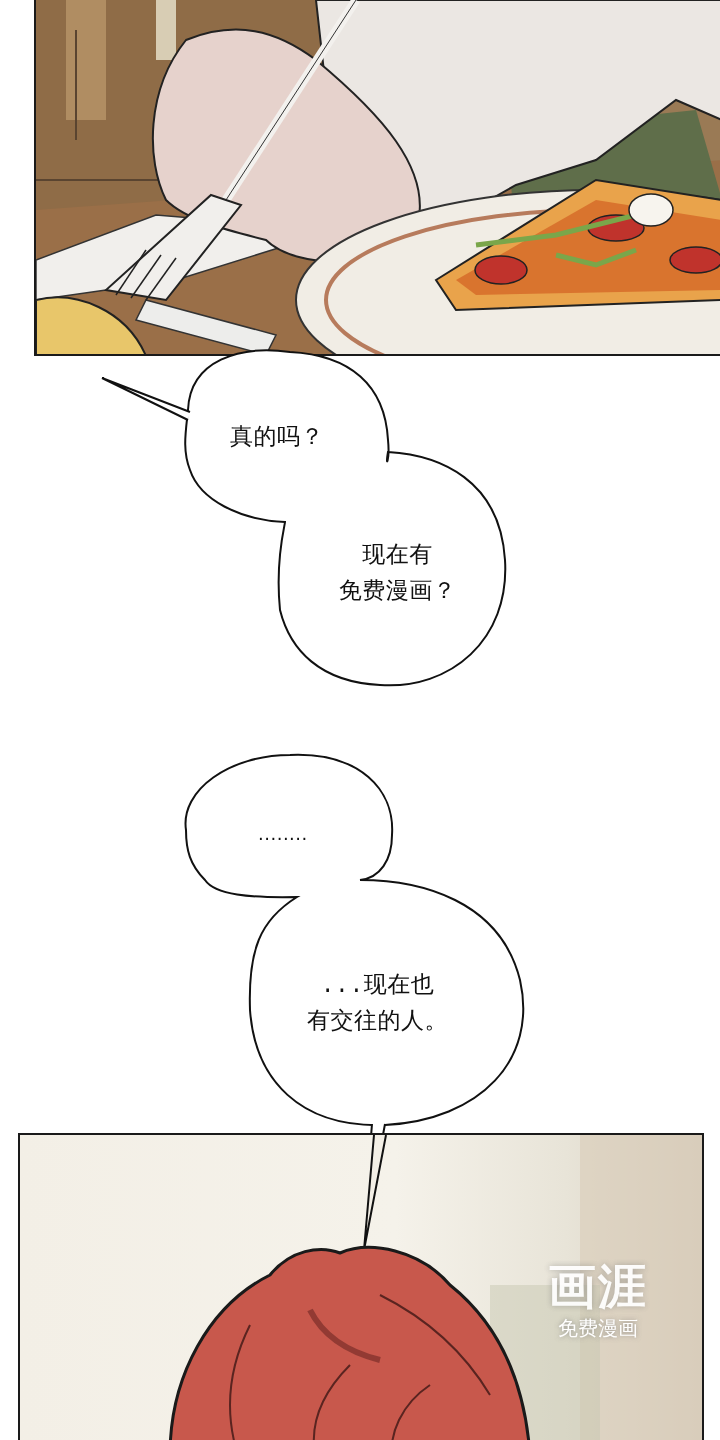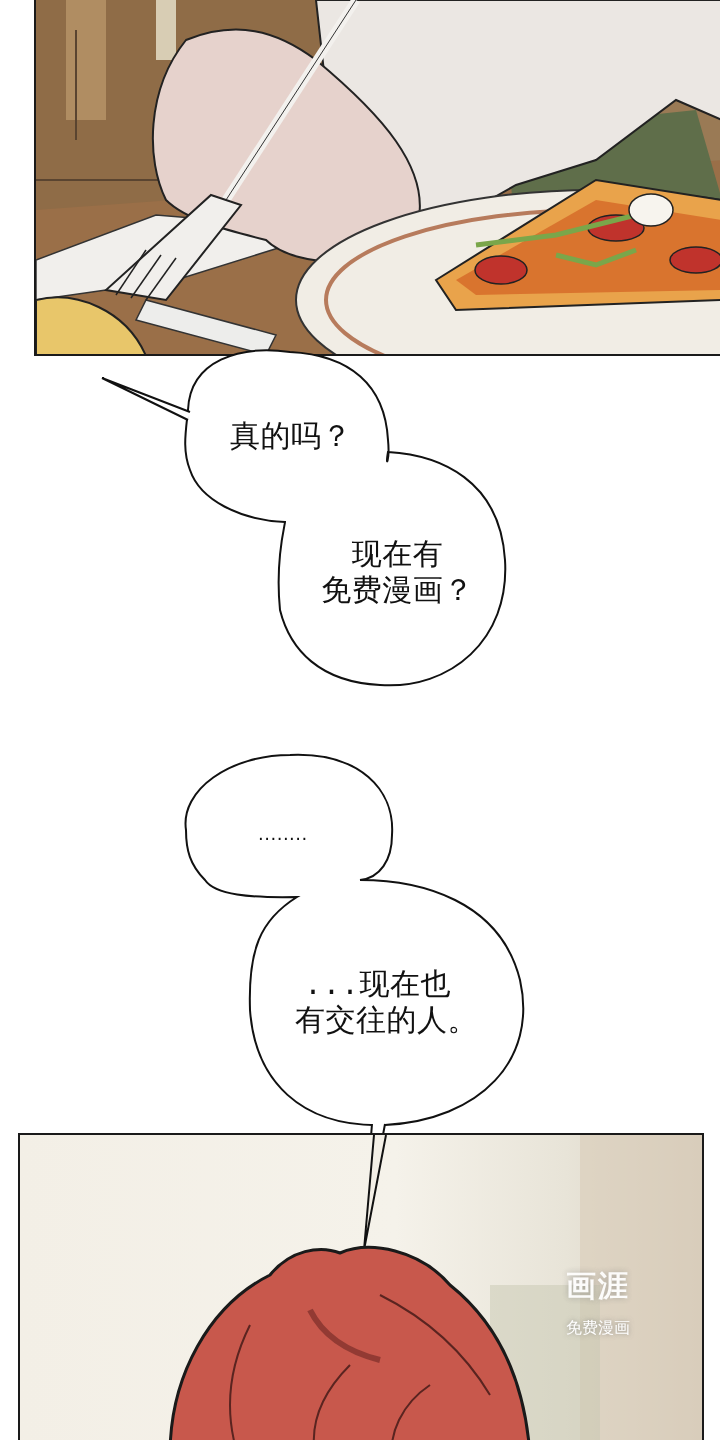--- a/index.html
+++ b/index.html
@@ -1,24 +1,24 @@
 <!DOCTYPE html>
 <html><head>
 <meta charset="utf-8">
 <style>
   html, body { margin: 0; padding: 0; background: #ffffff; }
   body { width: 720px; height: 1440px; position: relative; overflow: hidden; font-family: "DejaVu Sans", sans-serif; }
   .abs { position: absolute; }
   .panel-top { left: 34px; top: 0; width: 686px; height: 356px; overflow: hidden; border-left: 2px solid #1a1a1a; border-bottom: 2px solid #1a1a1a; box-sizing: border-box; background: #8a6b4a; }
   .panel-bottom { left: 18px; top: 1133px; width: 686px; height: 320px; overflow: hidden; border: 2px solid #1a1a1a; border-bottom: none; box-sizing: border-box; background: linear-gradient(90deg, #f3efe6 0%, #f5f2ea 55%, #e8e4d8 80%, #d8cfc0 100%); }
   svg { display: block; }
-  .bubble-text { position: absolute; color: #111; font-size: 30px; line-height: 36px; text-align: center; white-space: pre; letter-spacing: 0.5px; }
+  .bubble-text { position: absolute; color: #111; font-size: 23px; line-height: 36px; text-align: center; white-space: pre; letter-spacing: 0.5px; }
   .watermark { position: absolute; left: 538px; top: 1258px; width: 120px; text-align: center; color: #ffffff; }
-  .wm-logo { font-size: 30px; font-weight: bold; letter-spacing: 2px; line-height: 56px; text-shadow: 0 0 6px rgba(120,120,120,0.6); opacity: 0.92; }
-  .wm-sub { font-size: 16px; line-height: 28px; text-shadow: 0 0 5px rgba(110,110,110,0.7); }
+  .wm-logo { font-size: 48px; font-weight: bold; letter-spacing: 2px; line-height: 56px; text-shadow: 0 0 6px rgba(120,120,120,0.6); opacity: 0.92; }
+  .wm-sub { font-size: 20px; line-height: 28px; text-shadow: 0 0 5px rgba(110,110,110,0.7); }
 </style>
 </head>
 <body>
 
 <div class="abs panel-top">
   <svg width="686" height="356" viewBox="0 0 686 356">
 
     <rect x="0" y="0" width="686" height="356" fill="#9a7a55"></rect>
     <rect x="0" y="0" width="330" height="210" fill="#8f6c47"></rect>
     <rect x="30" y="0" width="40" height="120" fill="#b08d62"></rect>

